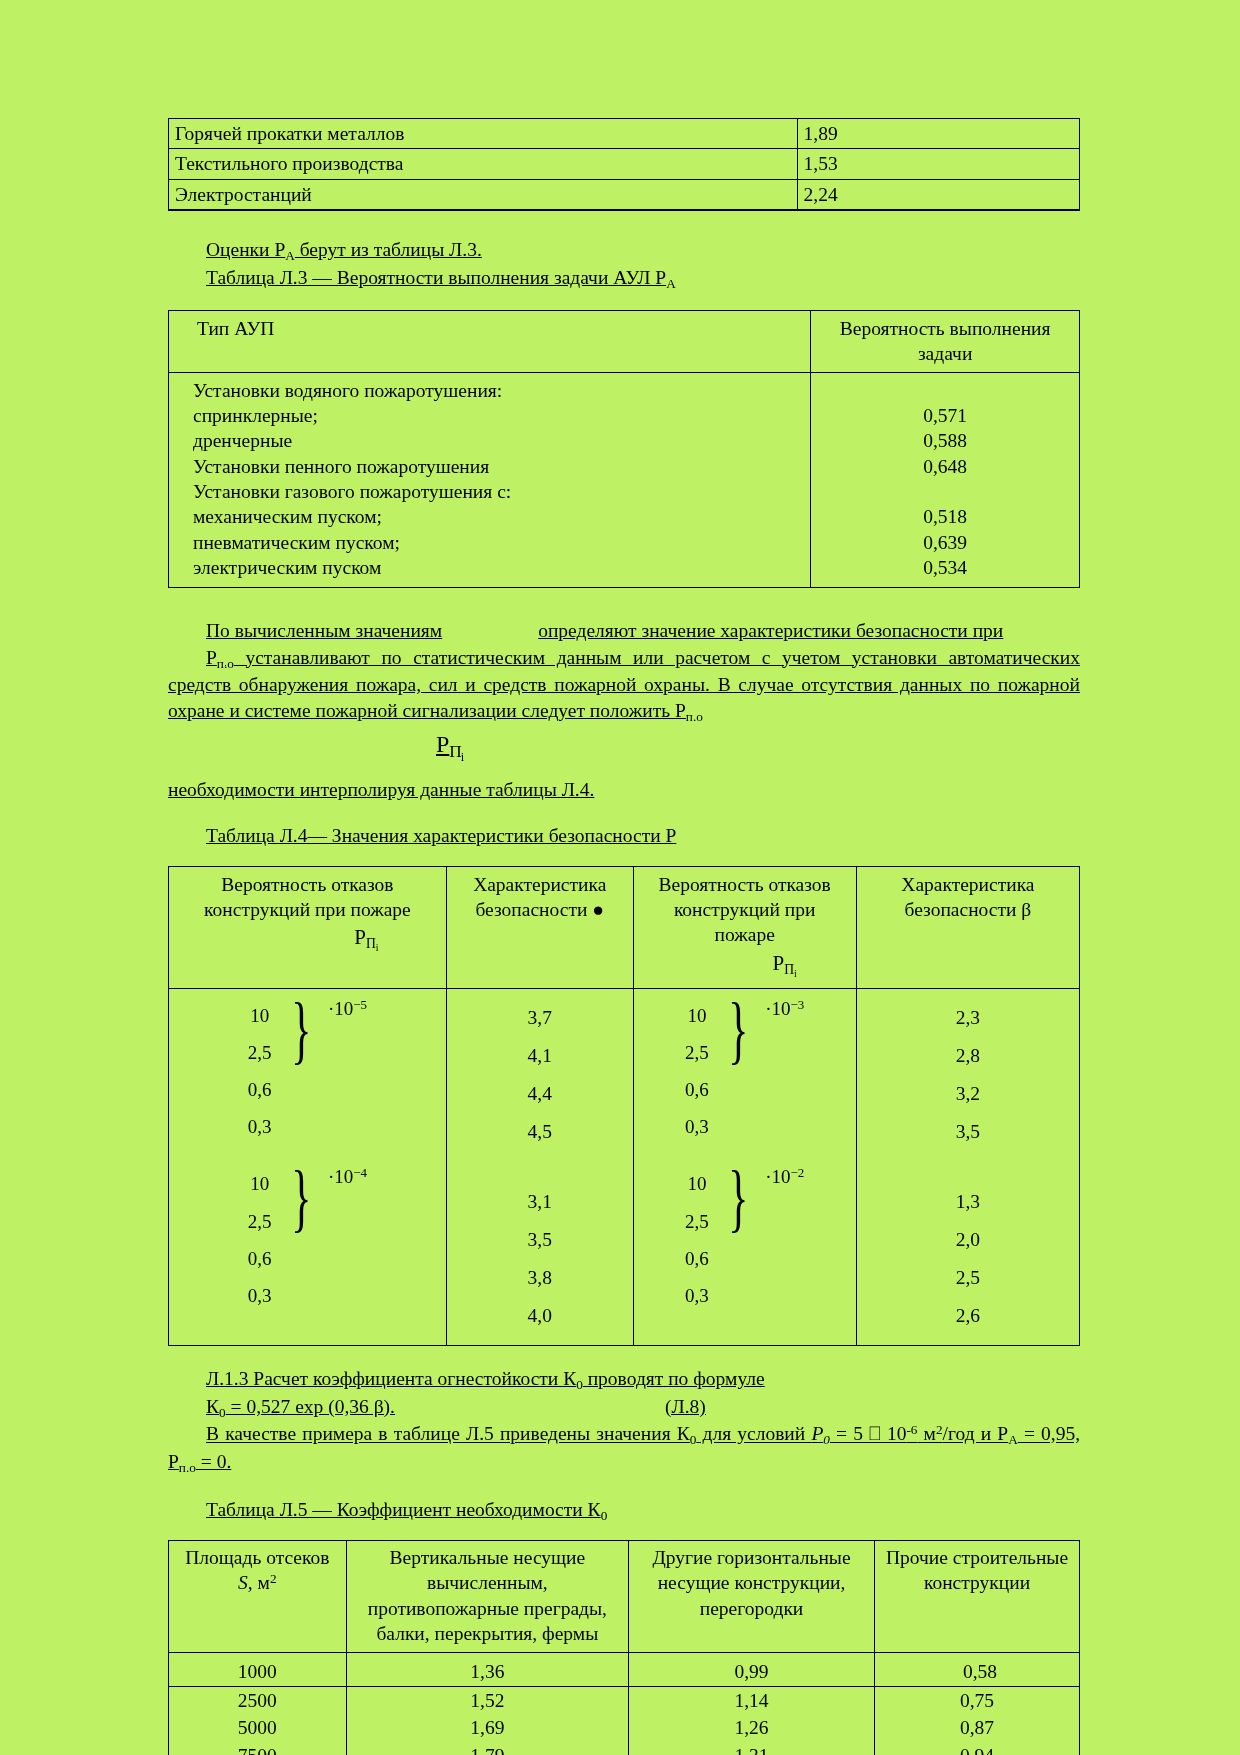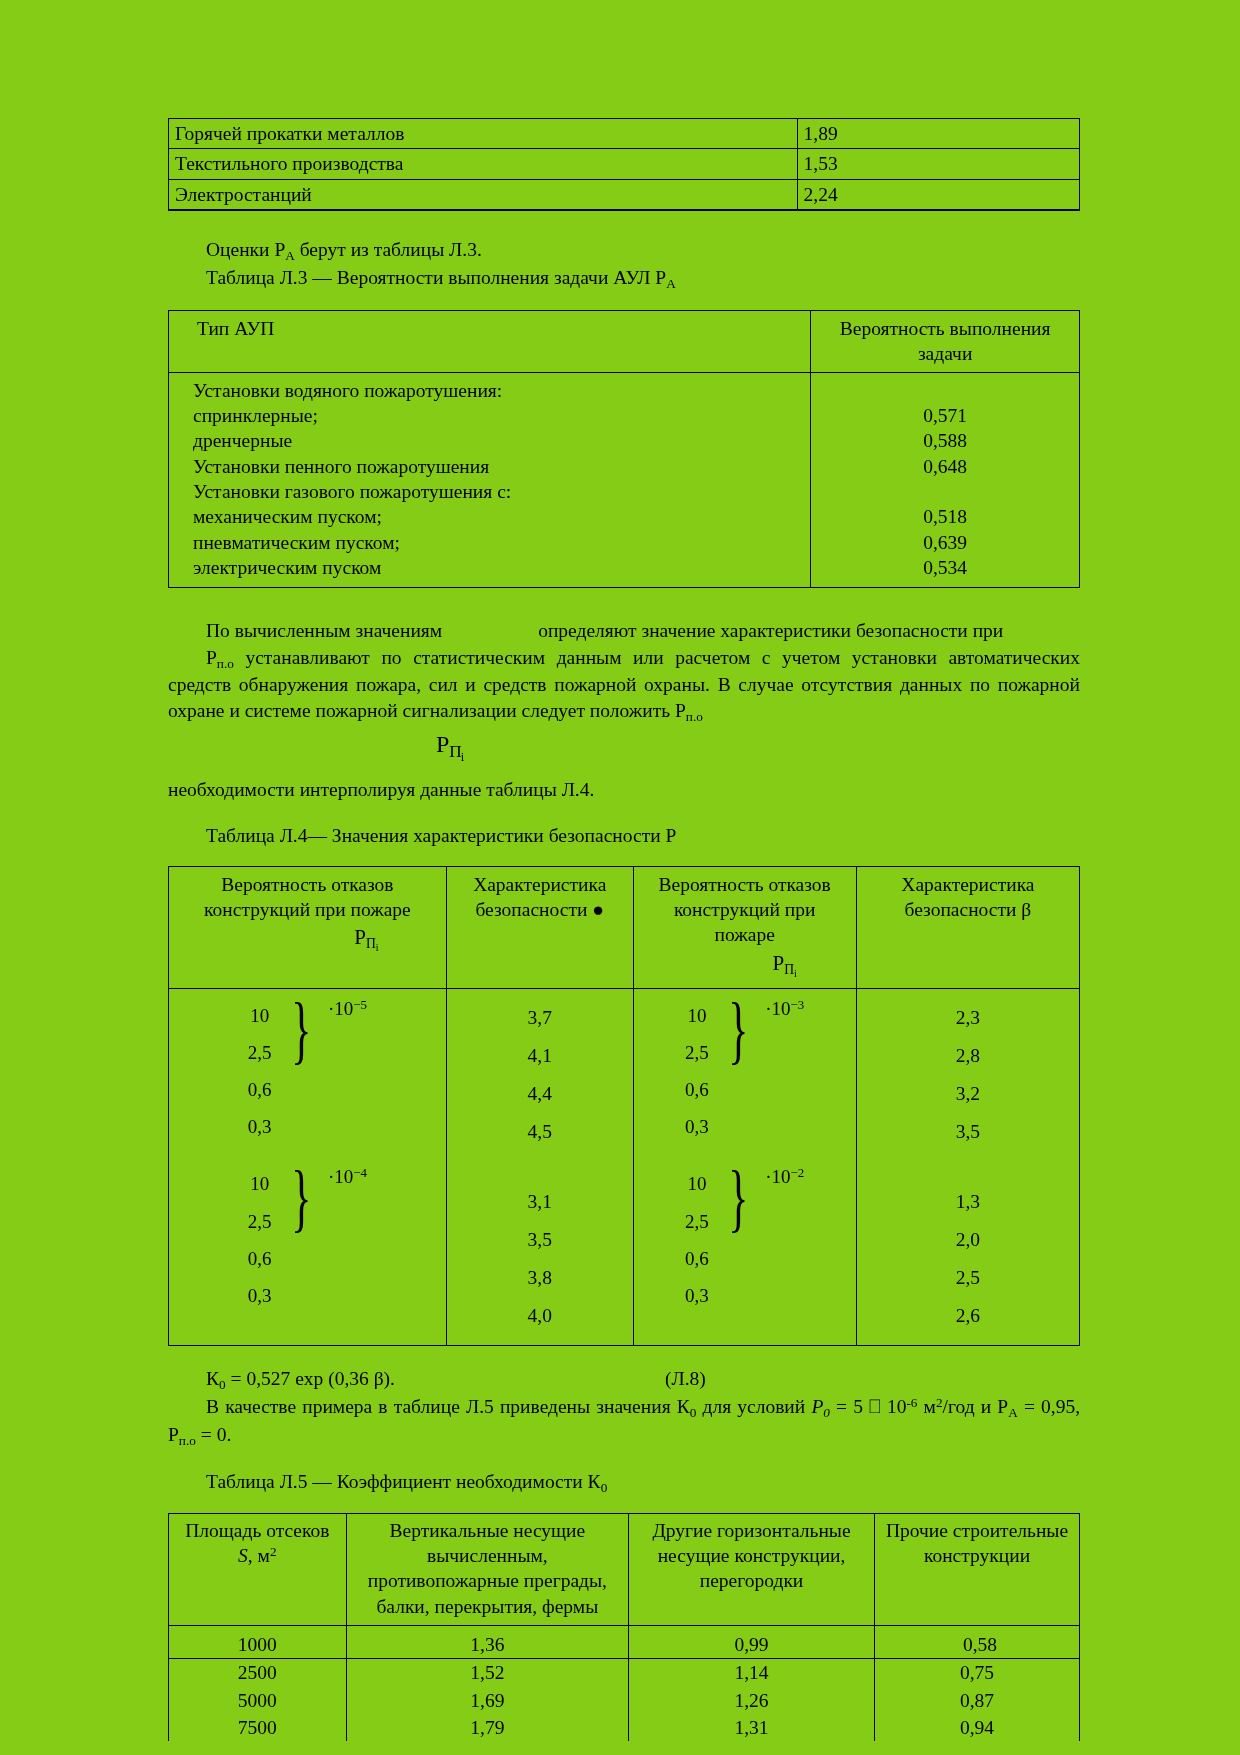--- a/index.html
+++ b/index.html
@@ -8,21 +8,21 @@
     background: #ffffff;
   }
   body {
     font-family: "Liberation Serif", "DejaVu Serif", serif;
     color: #000000;
   }
   .page {
     position: relative;
     width: 1240px;
     height: 1755px;
-    background: #84cc16;
+    background: #bef264;
     box-sizing: border-box;
     padding: 118px 160px 0 168px;
     font-size: 19.5px;
     line-height: 1.34;
   }
 
   
   table.doc-table {
     border-collapse: collapse;
     width: 100%;
@@ -48,20 +48,21 @@
     border-left: 1.8px solid #000;
     border-right: 1.8px solid #000;
     border-bottom: 2.4px solid #000;
   }
   .tbl-top td.c1 { border-right: 1.6px solid #000; }
 
   .para {
     margin: 0;
     text-indent: 38px;
     text-align: justify;
+    text-decoration: underline;
   }
   .para.nojust { text-align: left; }
   .noind { text-indent: 0; }
   .sp-16 { height: 16px; }
   .sp-20 { height: 20px; }
   .sp-26 { height: 26px; }
   .sp-30 { height: 30px; }
 
   sub { font-size: 0.68em; vertical-align: -0.28em; }
   sup { font-size: 0.68em; vertical-align: 0.48em; }
@@ -326,20 +327,21 @@
             <span>2,5</span>
             <span>2,6</span>
           </div>
         </td>
       </tr>
     </tbody>
   </table>
 
   <div class="sp-20"></div>
 
+  <p class="para"><span>Л.1.3 Расчет коэффициента огнестойкости К</span><sub>0</sub><span> проводят по формуле</span></p>
 
   <p class="para nojust"><span>К</span><sub>0</sub><span> = 0,527 exp (0,36  β).</span><span style="display:inline-block;width:270px;"></span><span>(Л.8)</span></p>
 
   <p class="para"><span>В качестве примера в таблице Л.5 приведены значения К</span><sub>0</sub><span> для условий </span><span class="ital">Р</span><sub class="ital">0</sub><span> = 5 ⎕ 10</span><sup>-6</sup><span> м</span><sup>2</sup><span>/год и Р</span><sub>А</sub><span> = 0,95, Р</span><sub>п.о</sub><span> = 0.</span></p>
 
   <div class="sp-20"></div>
 
   <p class="para"><span>Таблица Л.5 — Коэффициент необходимости К</span><sub>0</sub></p>
 
   <div class="sp-16"></div>

